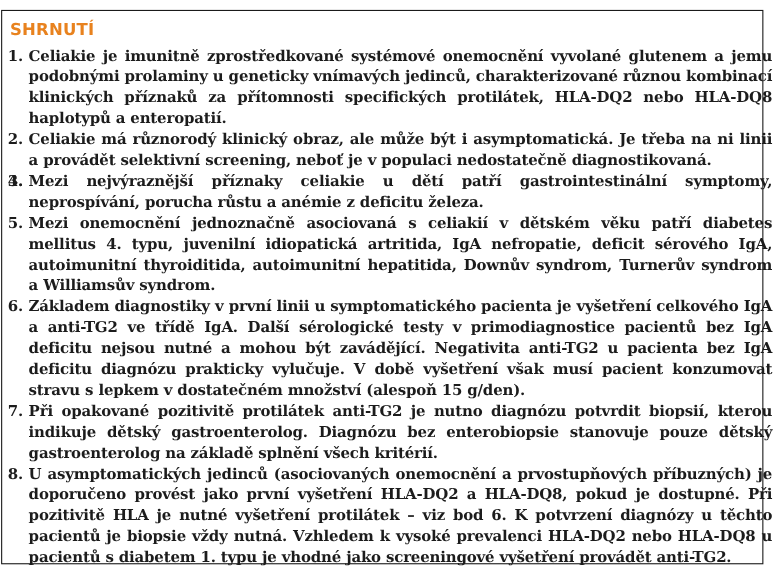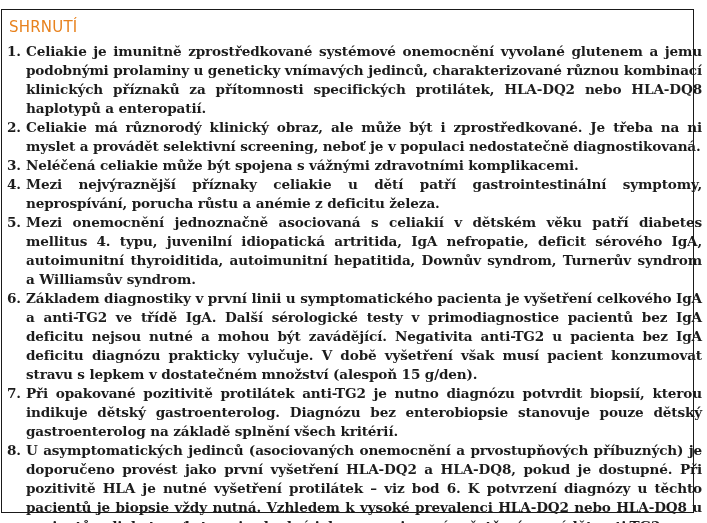--- a/index.html
+++ b/index.html
@@ -18,21 +18,21 @@
       height: 502px;
       border: 1.5px solid #1a1a1a;
       box-sizing: content-box;
     }
     .title {
       position: absolute;
       left: 9px;
       top: 18px;
       margin: 0;
       font-family: "DejaVu Sans", sans-serif;
-      font-weight: normal;
+      font-weight: bold;
       font-size: 15px;
       letter-spacing: 0.2px;
       color: #e8821e;
     }
     ol.summary {
       position: absolute;
       left: 0;
       top: 42px;
       width: 676px;
       margin: 0;
@@ -63,25 +63,24 @@
 
 <h2 class="title" style="color: rgb(232, 130, 30);">SHRNUTÍ</h2>
 
 <ol class="summary">
   <li>
     <span class="num">1.</span>
     <span>Celiakie je imunitně zprostředkované systémové onemocnění vyvolané glutenem a jemu podobnými prolaminy u geneticky vnímavých jedinců, charakterizované různou kombinací klinických příznaků za přítomnosti specifických protilátek, HLA-DQ2 nebo HLA-DQ8 haplotypů a enteropatií.</span>
   </li>
   <li>
     <span class="num">2.</span>
-    <span>Celiakie má různorodý klinický obraz, ale může být i zprostředkované. Je třeba na ni myslet a provádět selektivní screening, neboť je v populaci nedostatečně diagnostikovaná.</span>
+    <span>Celiakie má různorodý klinický obraz, ale může být i asymptomatická. Je třeba na ni linii a provádět selektivní screening, neboť je v populaci nedostatečně diagnostikovaná.</span>
   </li>
   <li>
     <span class="num">3.</span>
-    <span>Neléčená celiakie může být spojena s vážnými zdravotními komplikacemi.</span>
   </li>
   <li>
     <span class="num">4.</span>
     <span>Mezi nejvýraznější příznaky celiakie u dětí patří gastrointestinální symptomy, neprospívání, porucha růstu a anémie z deficitu železa.</span>
   </li>
   <li>
     <span class="num">5.</span>
     <span>Mezi onemocnění jednoznačně asociovaná s celiakií v dětském věku patří diabetes mellitus 4. typu, juvenilní idiopatická artritida, IgA nefropatie, deficit sérového IgA, autoimunitní thyroiditida, autoimunitní hepatitida, Downův syndrom, Turnerův syndrom a Williamsův syndrom.</span>
   </li>
   <li>

